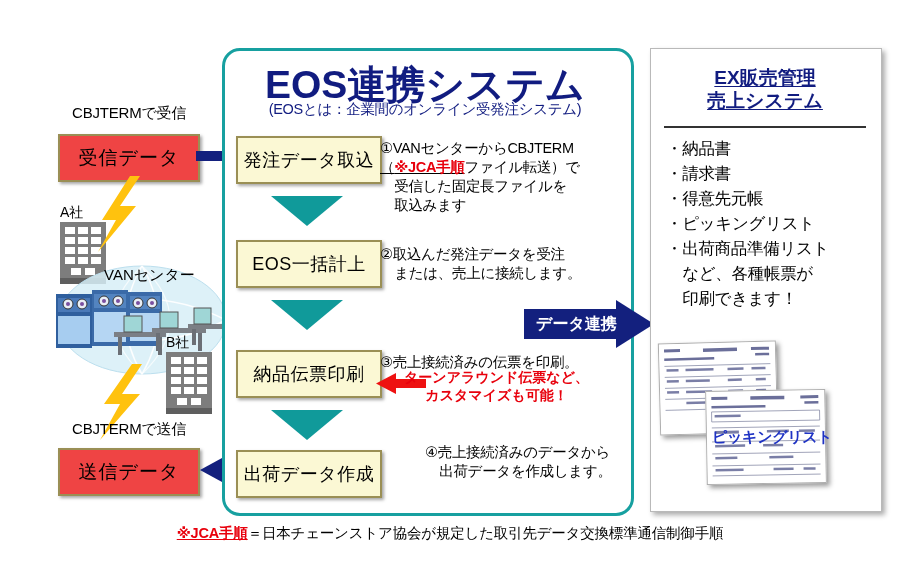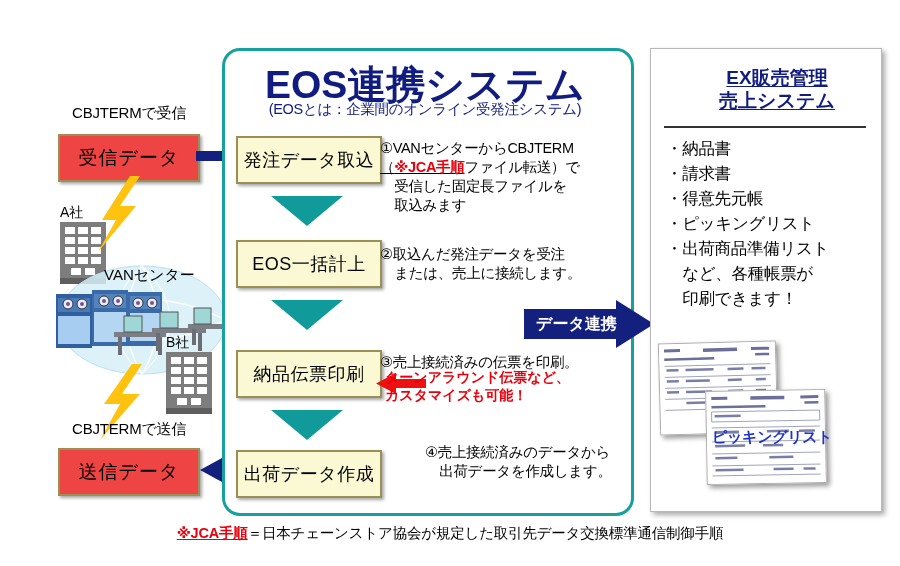--- a/index.html
+++ b/index.html
@@ -251,39 +251,39 @@
   <div class="tri" style="left:271px;top:410px;"></div>
 
   <div class="desc" style="left:380px;top:353px;">③売上接続済みの伝票を印刷。</div>
 
   <svg class="abs" style="left:374px;top:372px;" width="52" height="24">
     <g fill="#ee1111">
       <rect x="18" y="7" width="34" height="9"></rect>
       <polygon points="22,1 2,11.5 22,22"></polygon>
     </g>
   </svg>
-  <div class="redtxt abs" style="left:385px;top:369px;">ターンアラウンド伝票など、
+  <div class="redtxt abs" style="left:404px;top:369px;text-align:center;">ターンアラウンド伝票など、
 カスタマイズも可能！</div>
 
   <div class="stepbox" style="left:236px;top:450px;width:142px;height:44px;">出荷データ作成</div>
 
   <div class="desc" style="left:380px;top:443px;padding-left:45px;">④売上接続済みのデータから
 　出荷データを作成します。</div>
 
   <svg class="abs" style="left:524px;top:300px;" width="132" height="48">
     <g fill="#13207e">
       <rect x="0" y="9" width="98" height="30"></rect>
       <polygon points="92,0 130,24 92,48"></polygon>
     </g>
   </svg>
   <div class="renkei" style="left:536px;top:314px;">データ連携</div>
 
   <div class="rpanel" style="left:650px;top:48px;width:230px;height:462px;"></div>
 
-  <div class="rtitle" style="left:650px;top:66px;width:230px;padding-left:12px;"><span>EX販売管理</span><br><span>売上システム</span></div>
+  <div class="rtitle" style="left:650px;top:66px;width:230px;"><span>EX販売管理</span><br><span>売上システム</span></div>
 
   <div class="rrule" style="left:664px;top:126px;width:202px;"></div>
 
   <div class="rlist" style="left:666px;top:136px;">・納品書
 ・請求書
 ・得意先元帳
 ・ピッキングリスト
 ・出荷商品準備リスト
 　など、各種帳票が
 　印刷できます！</div>

